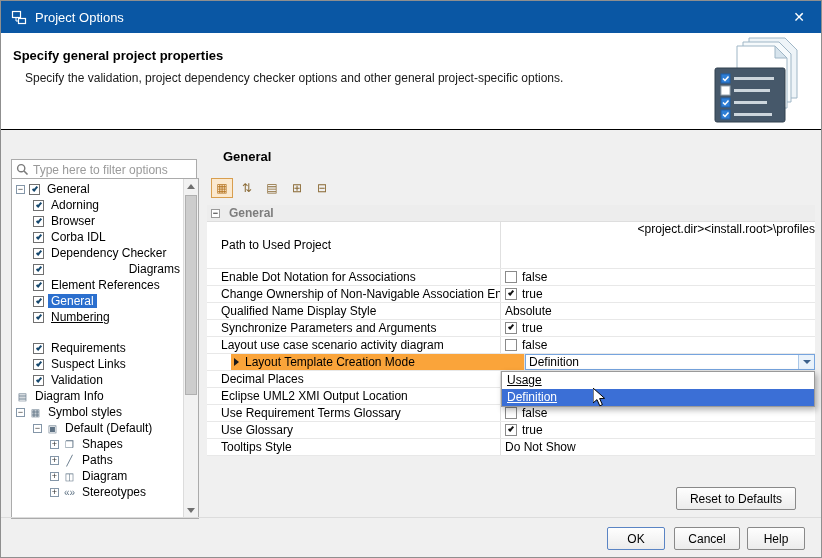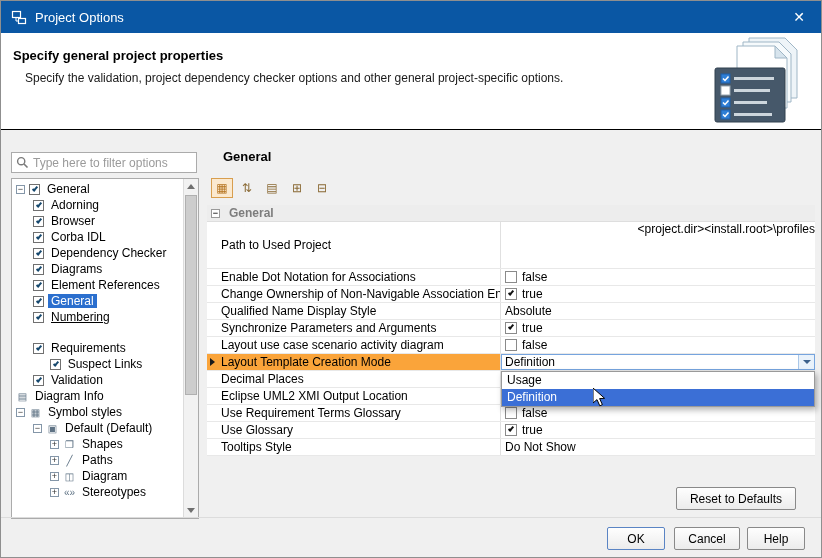--- a/index.html
+++ b/index.html
@@ -16,21 +16,21 @@
   
   .header { position:absolute; top:32px; left:0; right:0; height:97px; background:#fff; border-bottom:1px solid #000000; }
   .header .h1 { position:absolute; top:15px; left:12px; font-size:13px; font-weight:bold; }
   .header .h2 { position:absolute; top:38px; left:24px; font-size:12px; color:#1a1a1a; }
   .header .art { position:absolute; top:3px; right:18px; }
 
   
   .bodyarea { position:absolute; top:130px; left:0; right:0; bottom:0; background:#f0f0f0; }
 
   
-  .filter { position:absolute; left:10px; top:21px; width:186px; height:21px; background:#fff; border:1px solid #ababab; display:flex; align-items:center; padding:0 4px; }
+  .filter { position:absolute; left:10px; top:28px; width:186px; height:21px; background:#fff; border:1px solid #ababab; display:flex; align-items:center; padding:0 4px; }
   .filter svg { flex:0 0 auto; margin-right:4px; }
   .filter input { border:0; outline:0; flex:1; font-family:"Liberation Sans",sans-serif; font-size:12px; color:#555; background:transparent; min-width:0; }
   .filter input::placeholder { color:#9a9a9a; }
 
   .tree-box { position:absolute; left:10px; top:47px; width:188px; height:341px; background:#fff; border:1px solid #ababab; }
   .tree-items { position:absolute; left:0; top:2px; right:15px; bottom:0; overflow:hidden; }
   .tree-row { height:16px; display:flex; align-items:center; white-space:nowrap; }
   .exp { flex:0 0 auto; width:9px; height:9px; border:1px solid #8496a8; background:#fff; color:#333; font-size:9px; line-height:7px; text-align:center; margin-right:4px; }
   .cb { flex:0 0 auto; width:11px; height:11px; border:1px solid #707070; background:#fff; margin-right:4px; }
   .cb i { display:none; }
@@ -58,28 +58,28 @@
   .group-row .exp { border-color:#9a9a9a; margin-left:4px; }
   .prop-row { display:flex; border-bottom:1px solid #e8e8e8; background:#fff; }
   .row-h { height:17px; }
   .row-multi { height:47px; }
   .pname { width:294px; padding-left:14px; display:flex; align-items:center; border-right:1px solid #e0e0e0; position:relative; white-space:nowrap; overflow:hidden; }
   .pvalue { flex:1; padding-left:4px; display:flex; align-items:center; position:relative; overflow:hidden; }
   .vmulti { flex-direction:row; justify-content:flex-end; align-items:flex-start; line-height:15px; }
   .vcb { flex:0 0 auto; width:12px; height:12px; border:1px solid #8a8a8a; background:#fff; margin-right:5px; }
   .vcb i { display:none; }
   .vcb.checked i { display:block; width:6px; height:3px; border-left:2px solid #111; border-bottom:2px solid #111; transform:rotate(-50deg); margin:2px 0 0 2px; }
-  .sel .pname { background:#faa43a; }
+  .sel .pname { background:#faa43a;margin-left:24px; }
   .sel .pvalue { box-shadow:inset 0 0 0 1px #76a4de; background:#fff; }
   .marker { position:absolute; left:3px; top:4px; width:0; height:0; border-top:4px solid transparent; border-bottom:4px solid transparent; border-left:5px solid #1a1a1a; }
   .combo-arrow { position:absolute; right:1px; top:1px; bottom:1px; width:16px; background:#e9f2fb; border-left:1px solid #aac7e8; display:flex; align-items:center; justify-content:center; }
   .combo-arrow b { width:0; height:0; border:4px solid transparent; border-top-color:#3c618c; margin-top:4px; }
 
   .dropdown { position:absolute; left:294px; top:166px; width:314px; background:#fff; border:1px solid #9a9a9a; box-shadow:2px 3px 6px rgba(0,0,0,.3); z-index:5; }
-  .dd-item { height:17px; line-height:17px; padding-left:5px; }
+  .dd-item { height:17px; line-height:17px; padding-left:5px;text-decoration:underline; }
   .dd-item.selected { background:#3b6fd6; color:#fff; }
   .cursor { position:absolute; left:386px; top:183px; z-index:6; pointer-events:none; }
 
   .reset-btn { position:absolute; right:17px; top:356px; height:23px; padding:0 13px; border:1px solid #898989; background:linear-gradient(#fefefe,#ececec); border-radius:2px; font-family:"Liberation Sans",sans-serif; font-size:12px; }
 
   
   .footer { position:absolute; left:0; right:0; bottom:0; height:40px; border-top:1px solid #dcdcdc; }
   .btn { position:absolute; top:9px; height:23px; border:1px solid #898989; background:linear-gradient(#fefefe,#ececec); border-radius:2px; font-family:"Liberation Sans",sans-serif; font-size:12px; }
   .btn-ok { right:156px; width:58px; border-color:#5a84c4; }
   .btn-cancel { right:81px; width:66px; }
@@ -165,21 +165,21 @@
               <i></i>
             </span>
             <span class="lbl">Corba IDL</span>
           </div>
           <div class="tree-row" style="padding-left: 21px;">
             <span class="cb checked">
               <i></i>
             </span>
             <span class="lbl">Dependency Checker</span>
           </div>
-          <div class="tree-row" style="padding-left: 21px;">
+          <div class="tree-row" style="padding-left: 21px; justify-content: space-between;">
             <span class="cb checked">
               <i></i>
             </span>
             <span class="lbl">Diagrams</span>
           </div>
           <div class="tree-row" style="padding-left: 21px;">
             <span class="cb checked">
               <i></i>
             </span>
             <span class="lbl">Element References</span>
@@ -195,21 +195,21 @@
               <i></i>
             </span>
             <span class="lbl">Numbering</span>
           </div>
           <div class="tree-row" style="padding-left: 21px; margin-top: 15px;">
             <span class="cb checked">
               <i></i>
             </span>
             <span class="lbl">Requirements</span>
           </div>
-          <div class="tree-row" style=" justify-content: center;">
+          <div class="tree-row" style="padding-left: 21px;">
             <span class="cb checked">
               <i></i>
             </span>
             <span class="lbl">Suspect Links</span>
           </div>
           <div class="tree-row" style="padding-left: 21px;">
             <span class="cb checked">
               <i></i>
             </span>
             <span class="lbl">Validation</span>

